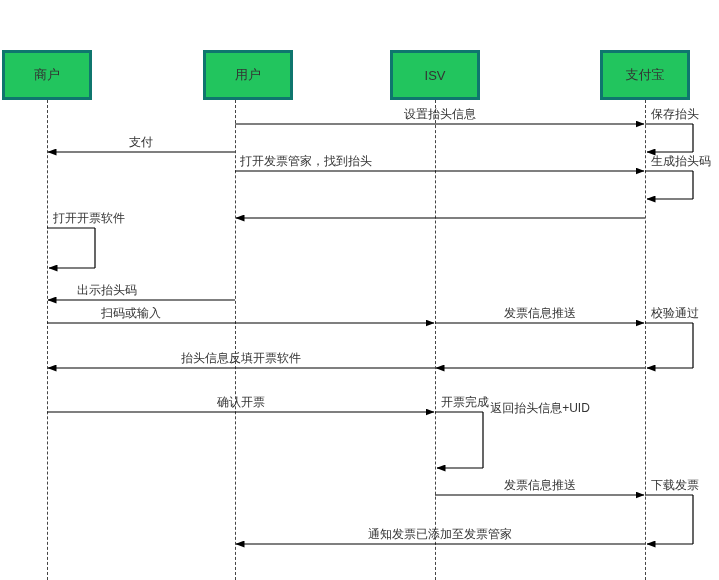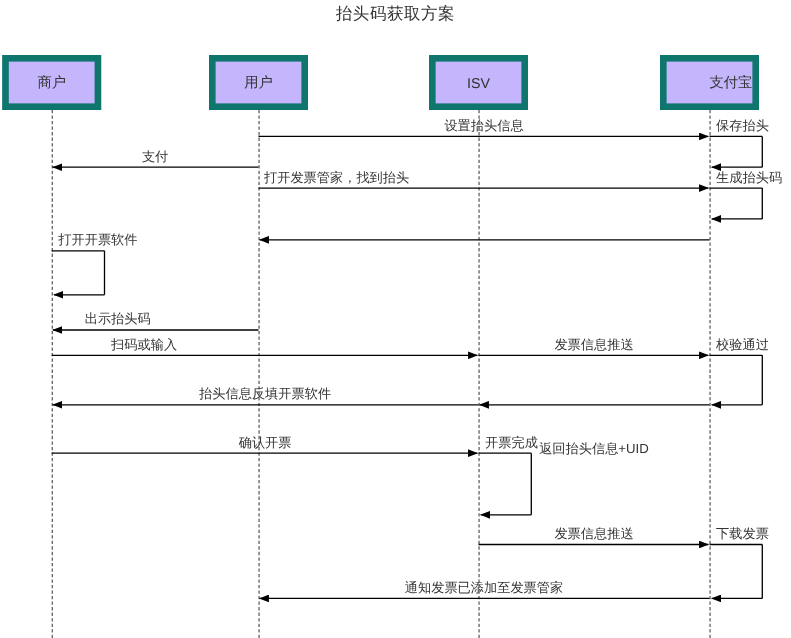--- a/index.html
+++ b/index.html
@@ -26,22 +26,22 @@
     width: 719px;
     text-align: center;
     font-size: 15px;
     color: #333333;
     letter-spacing: 0.5px;
   }
   .actor-box {
     position: absolute;
     width: 90px;
     height: 50px;
-    border: 6px solid #0f766e;
-    background: #c4b5fd;
+    border: 3px solid #0f766e;
+    background: #22c55e;
     box-sizing: border-box;
     display: flex;
     align-items: center;
     justify-content: center;
     font-size: 13px;
     color: #333333;
   }
   .lifeline {
     position: absolute;
     width: 0;
@@ -62,33 +62,32 @@
     white-space: nowrap;
     line-height: 14px;
   }
   .msg-label.center { transform: translateX(-50%); }
 </style>
 </head>
 <body>
 
 <div id="diagram">
 
-  <div class="title">抬头码获取方案</div>
 
   <div id="actors">
       <div class="actor-box" style="left: 2px; top: 50px;">
         <span>商户</span>
       </div>
-      <div class="actor-box" style="left: 190px; top: 50px;">
+      <div class="actor-box" style="left: 203px; top: 50px;">
         <span>用户</span>
       </div>
       <div class="actor-box" style="left: 390px; top: 50px;">
         <span>ISV</span>
       </div>
-      <div class="actor-box" style="left: 600px; top: 50px; justify-content: flex-end;">
+      <div class="actor-box" style="left: 600px; top: 50px;">
         <span>支付宝</span>
       </div>
     </div>
   <div id="lifelines">
       <div class="lifeline" style="left: 47px; top: 100px; height: 480px;"></div>
       <div class="lifeline" style="left: 235px; top: 100px; height: 480px;"></div>
       <div class="lifeline" style="left: 435px; top: 100px; height: 480px;"></div>
       <div class="lifeline" style="left: 645px; top: 100px; height: 480px;"></div>
     </div>
 

